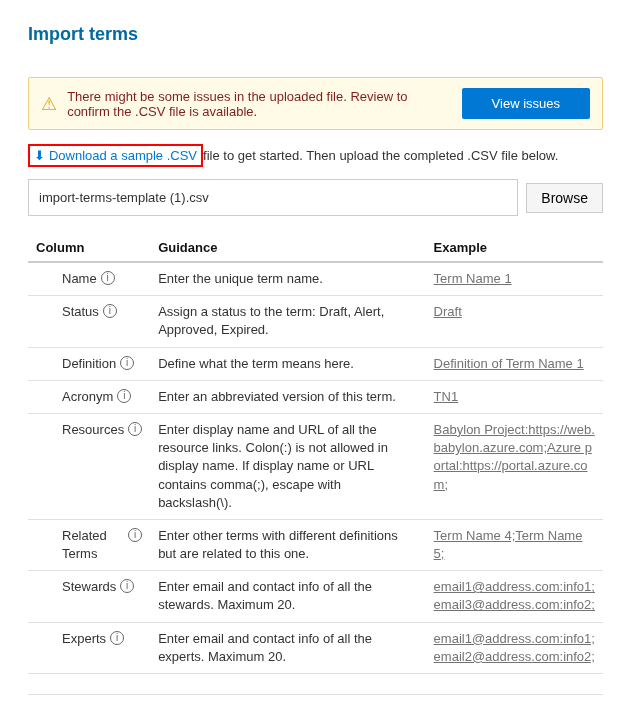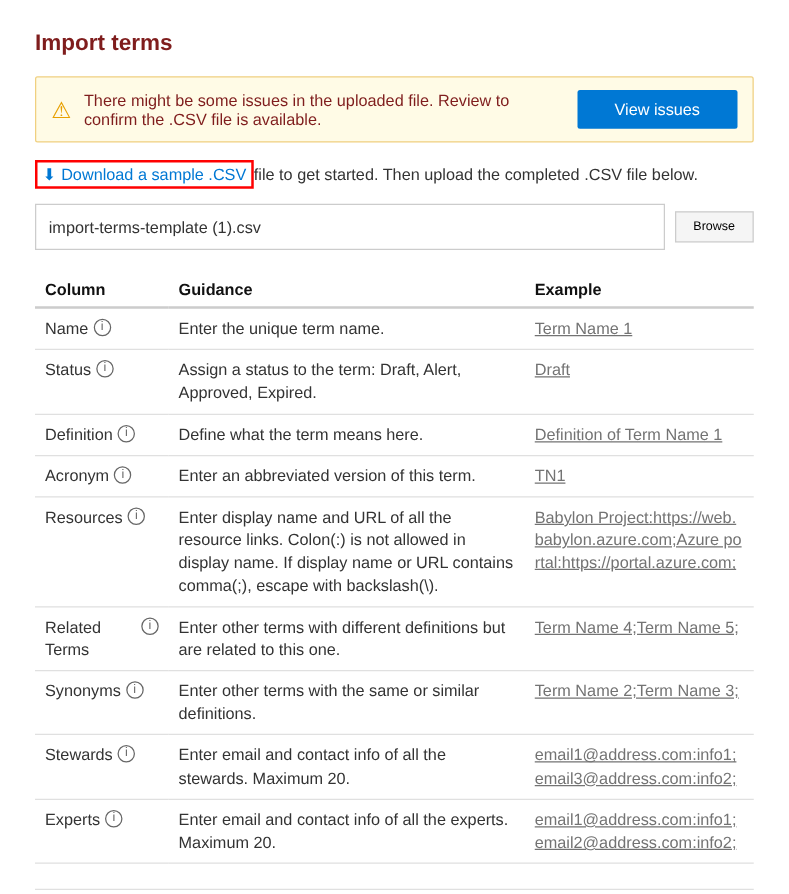--- a/index.html
+++ b/index.html
@@ -11,22 +11,22 @@
       width: 631px;
       min-height: 715px;
     }
     .dialog {
       padding: 24px 28px 20px 28px;
       background: #fff;
     }
     .dialog-title {
       font-size: 18px;
       font-weight: 600;
-      margin-bottom: 16px;
-      color: #7f1d1d;
+      margin-bottom: 32px;
+      color: #0369a1;
     }
     .alert-bar {
       display: flex;
       align-items: center;
       background: #fffbe6;
       border: 1px solid #f0d080;
       padding: 10px 12px;
       border-radius: 2px;
       margin-bottom: 14px;
       gap: 10px;
@@ -83,21 +83,21 @@
       padding: 10px 10px;
       font-size: 13px;
       color: #333;
       background: #fff;
       outline: none;
     }
     .browse-btn {
       border: 1px solid #ccc;
       background: #f5f5f5;
       padding: 6px 14px;
-      font-size: 10px;
+      font-size: 14px;
       cursor: pointer;
       white-space: nowrap;
     }
     table {
       width: 100%;
       border-collapse: collapse;
     }
     thead tr {
       border-bottom: 2px solid #ccc;
     }
@@ -122,20 +122,21 @@
     .col-guidance { width: 280px; }
     .col-example { width: 180px; margin-left: 37px; }
     .example-link {
       color: #737373;
       word-break: break-all;
     }
     .row-label {
       display: flex;
       align-items: flex-start;
       gap: 4px;
+      margin-left: 26px;
     }
     .info-icon {
       display: inline-flex;
       align-items: center;
       justify-content: center;
       width: 14px;
       height: 14px;
       border: 1px solid #666;
       border-radius: 50%;
       font-size: 10px;
@@ -244,30 +245,20 @@
               <span>Related Terms</span>
               <span class="info-icon">i</span>
             </div>
           </td>
           <td class="col-guidance">Enter other terms with different definitions but are related to this one.</td>
           <td class="col-example"><a class="example-link" href="#">Term Name 4;Term Name 5;</a></td>
         </tr>
         <tr>
           <td class="col-name">
             <div class="row-label">
-              <span>Synonyms</span>
-              <span class="info-icon">i</span>
-            </div>
-          </td>
-          <td class="col-guidance">Enter other terms with the same or similar definitions.</td>
-          <td class="col-example"><a class="example-link" href="#">Term Name 2;Term Name 3;</a></td>
-        </tr>
-        <tr>
-          <td class="col-name">
-            <div class="row-label">
               <span>Stewards</span>
               <span class="info-icon">i</span>
             </div>
           </td>
           <td class="col-guidance">Enter email and contact info of all the stewards. Maximum 20.</td>
           <td class="col-example"><a class="example-link" href="#">email1@address.com:info1;email3@address.com:info2;</a></td>
         </tr>
         <tr>
           <td class="col-name">
             <div class="row-label">

